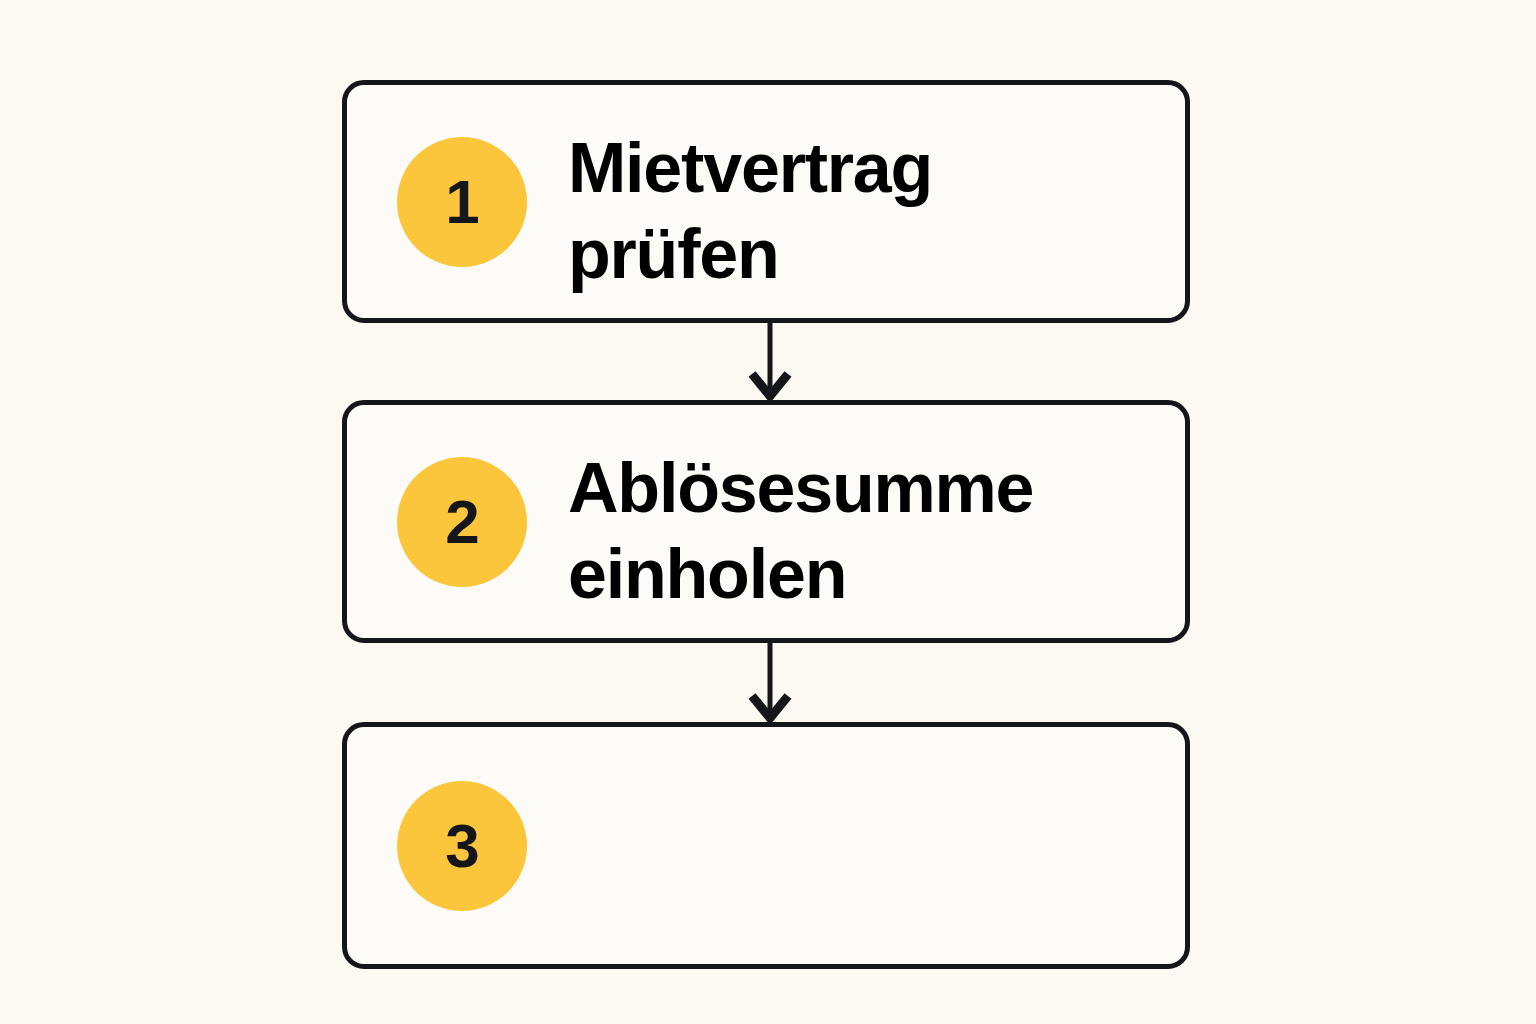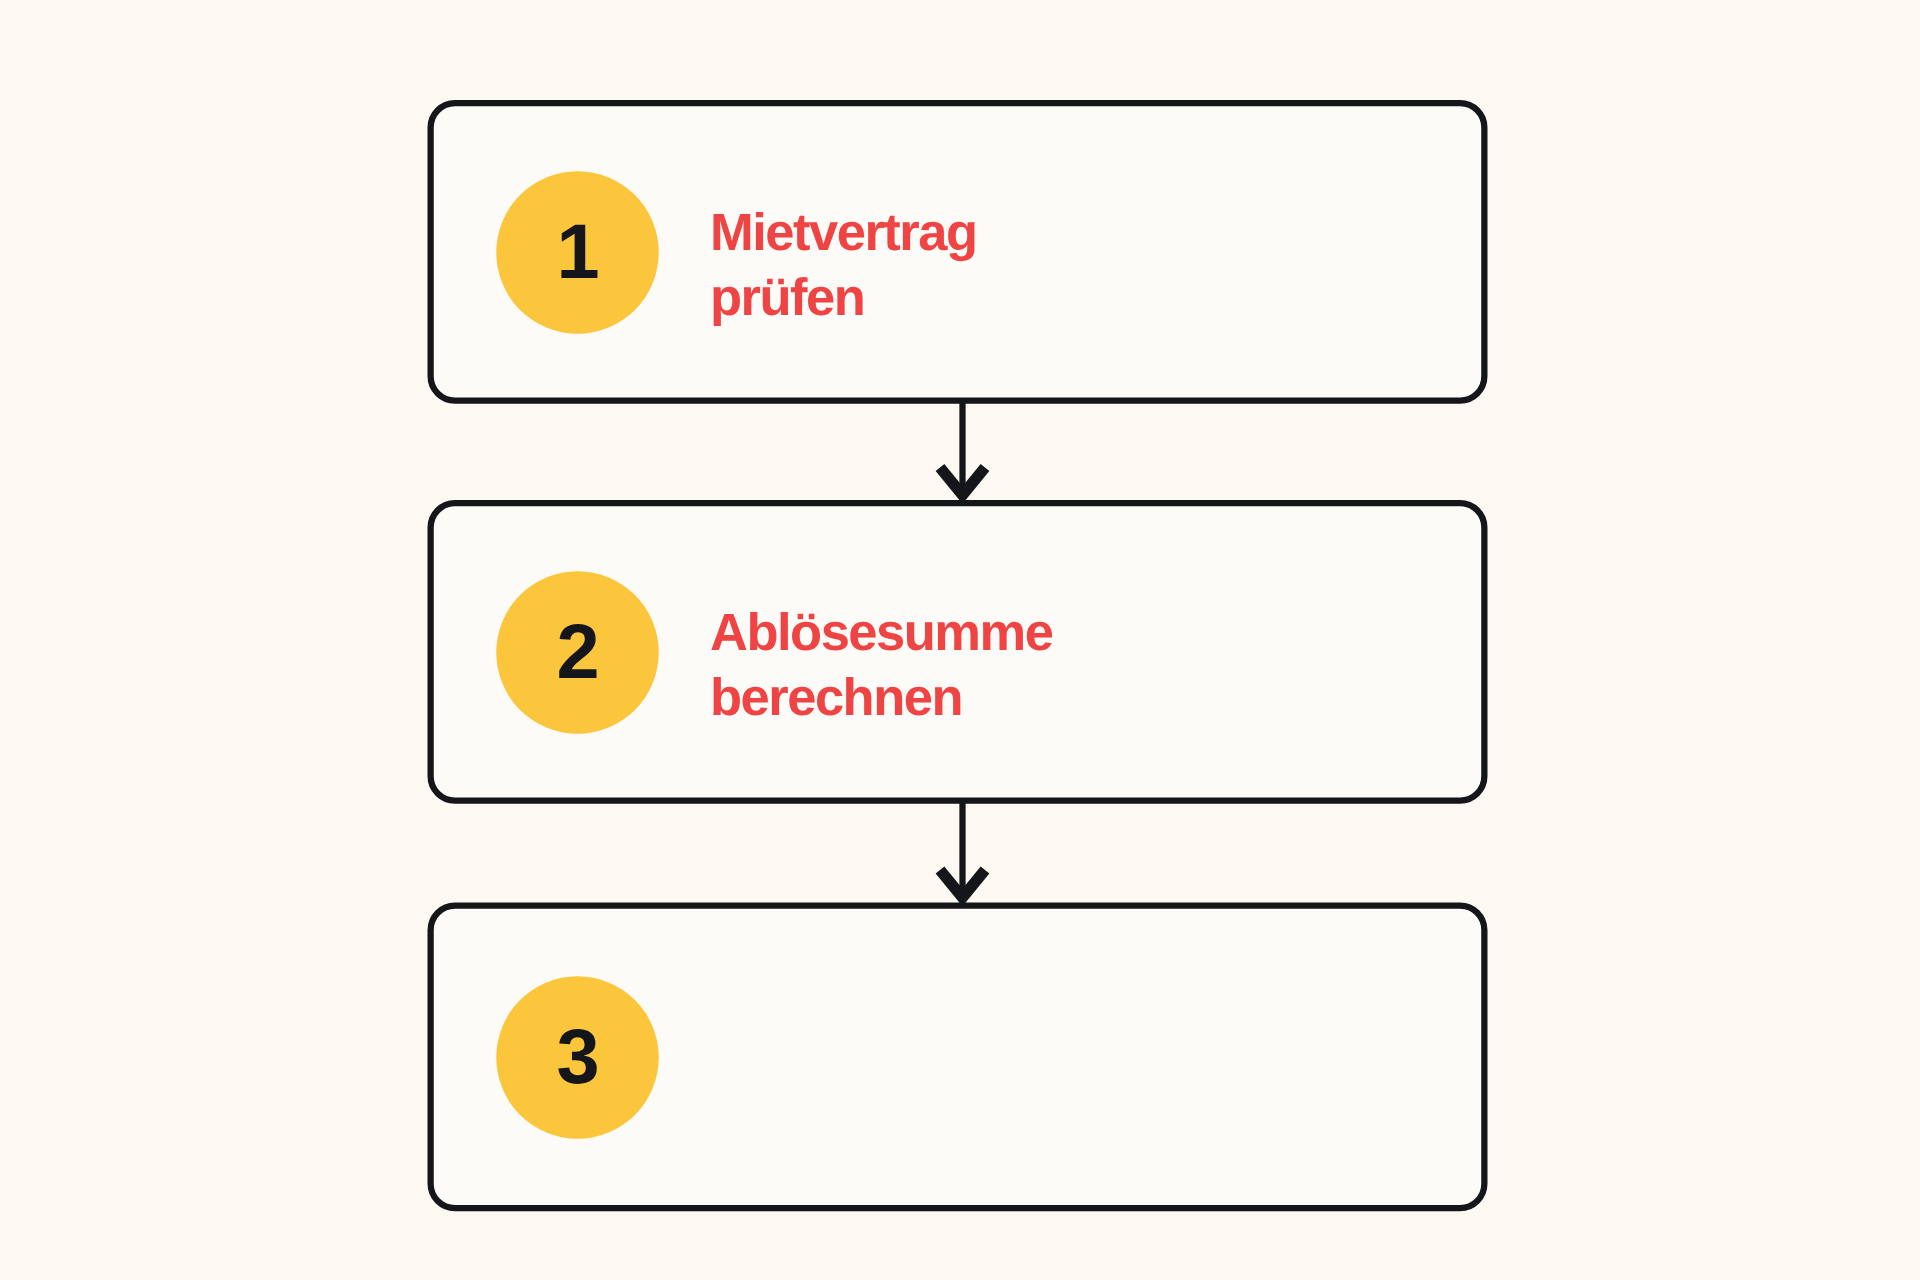--- a/index.html
+++ b/index.html
@@ -57,23 +57,23 @@
     font-size: 62px;
     font-weight: bold;
     color: #15161A;
     line-height: 1;
     letter-spacing: -1px;
   }
 
   
   .step-label {
     margin-left: 41px;
-    font-size: 42px;
+    font-size: 70px;
     font-weight: bold;
-    color: #ef4444;
+    color: #000000;
     line-height: 1.22;
     letter-spacing: -1.2px;
     white-space: pre-line;
     margin-top: 20px;
   }
 
   
   .connector {
     position: absolute;
     left: 748px;
@@ -100,21 +100,21 @@
     <svg viewBox="0 0 44 79" preserveAspectRatio="none">
       <line x1="22" y1="0" x2="22" y2="72" stroke="#15161A" stroke-width="5"></line>
       <path d="M 4 52 L 22 74 L 40 52" fill="none" stroke="#15161A" stroke-width="9" stroke-linecap="butt" stroke-linejoin="miter"></path>
     </svg>
   </div>
 
   <div class="step-box" id="step-box-2">
     <div class="step-inner">
       <div class="step-badge">2</div>
       <div class="step-label">Ablösesumme
-berechnen</div>
+einholen</div>
     </div>
   </div>
 
   <div class="connector" id="connector-2-3">
     <svg viewBox="0 0 44 81" preserveAspectRatio="none">
       <line x1="22" y1="0" x2="22" y2="74" stroke="#15161A" stroke-width="5"></line>
       <path d="M 4 54 L 22 76 L 40 54" fill="none" stroke="#15161A" stroke-width="9" stroke-linecap="butt" stroke-linejoin="miter"></path>
     </svg>
   </div>
 

